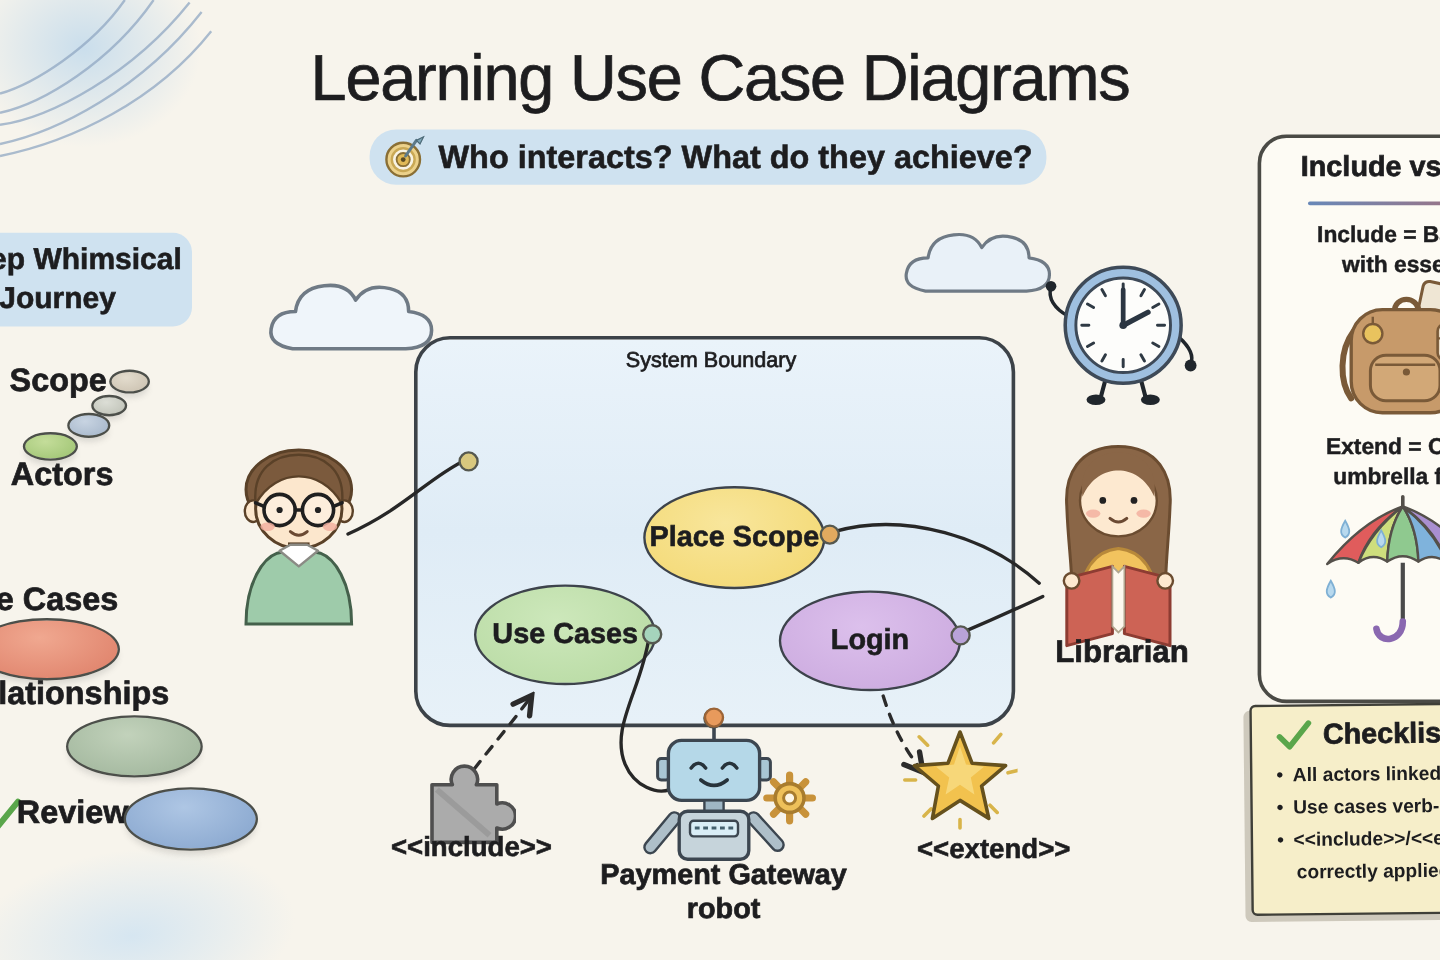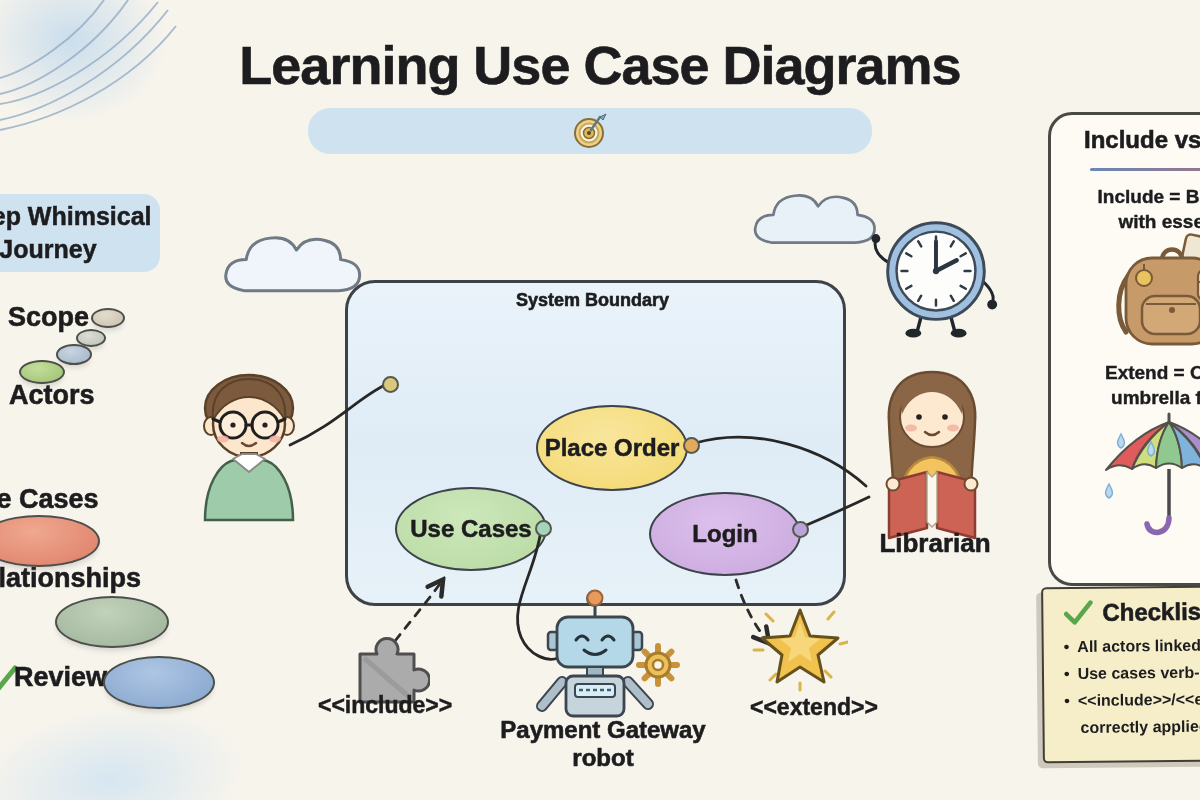--- a/index.html
+++ b/index.html
@@ -2,21 +2,21 @@
 <html style="--bg: #f7f4ec; --ink: #1d1d1f; --highlight: #cfe2f0; --boundary-stroke: #3c4248; --search-fill: #abcaec; --place-fill: #f3d76e; --use-fill: #b6d9a1; --login-fill: #c9a7dd; --checklist-bg: #f6eec9; --check-green: #5aa64b; --star-gold: #f2c24e;"><head>
 <meta charset="utf-8">
 <style>
   html,body{margin:0;padding:0;background:#e8e4da;}
   .canvas{
     position:relative;width:1200px;height:800px;overflow:hidden;
     background:var(--bg,#f7f4ec);
     font-family:"Liberation Sans",sans-serif;color:var(--ink,#1d1d1f);
   }
   .abs{position:absolute;}
-  .bold-ink{font-weight:700;color:var(--ink,#1d1d1f);-webkit-text-stroke:.6px currentColor;}
+  .bold-ink{font-weight:400;color:var(--ink,#1d1d1f);-webkit-text-stroke:.6px currentColor;}
   .title{width:100%;text-align:center;font-size:54px;letter-spacing:-1px;}
   .subtitle-band{
     left:308px;top:108px;width:564px;height:46px;background:var(--highlight,#cfe2f0);
     border-radius:22px;display:flex;align-items:center;justify-content:center;gap:10px;
   }
   .subtitle-text{font-size:27px;font-weight:900;-webkit-text-stroke:.5px currentColor;}
   .wash{pointer-events:none;}
   
   .journey-header{
     left:-64px;top:194px;width:224px;height:78px;background:var(--highlight,#cfe2f0);
@@ -29,21 +29,21 @@
   .boundary{
     left:345px;top:280px;width:495px;height:320px;border:3px solid var(--boundary-stroke,#3c4248);
     border-radius:30px;background:linear-gradient(180deg,#eaf3fa 0%,#dfecf6 50%,#e7f1f8 100%);
   }
   .uc-ellipse{
     border:2.5px solid #3d434b;border-radius:50%;display:flex;align-items:center;justify-content:center;
     text-align:center;font-size:24px;font-weight:900;-webkit-text-stroke:.5px currentColor;line-height:28px;
   }
   .dot{width:13px;height:13px;border-radius:50%;border:2px solid #55584f;}
   .actor-label{font-size:26px;font-weight:900;-webkit-text-stroke:.6px currentColor;text-align:center;}
-  .stereo-label{font-size:23px;font-weight:900;-webkit-text-stroke:.5px currentColor;text-align:left;white-space:nowrap;}
+  .stereo-label{font-size:23px;font-weight:900;-webkit-text-stroke:.5px currentColor;text-align:right;white-space:nowrap;}
   
   .side-panel{
     left:1048px;top:112px;width:276px;height:468px;background:#fdfbf4;
     border:3px solid #4a4a45;border-radius:24px;
   }
   .panel-title{left:1048px;top:126px;width:276px;text-align:center;font-size:24px;font-weight:900;-webkit-text-stroke:.6px currentColor;}
   .panel-underline{left:1090px;top:168px;width:196px;height:3px;background:linear-gradient(90deg,#6888b8,#b86868);border-radius:2px;}
   .panel-text{left:1048px;width:276px;text-align:center;font-size:19px;line-height:25px;font-weight:900;-webkit-text-stroke:.4px currentColor;}
   
   .checklist{
@@ -79,20 +79,21 @@
   <div class="abs bold-ink title" style="left:0;top:34px;">Learning Use Case Diagrams</div>
   <div class="abs subtitle-band">
     <svg width="36" height="36" viewBox="0 0 36 36">
       <circle cx="17" cy="20" r="14" fill="#ecd18a" stroke="#8a6f35" stroke-width="2"></circle>
       <circle cx="17" cy="20" r="9.5" fill="#f8f3e4" stroke="#c9a855" stroke-width="2"></circle>
       <circle cx="17" cy="20" r="5.5" fill="#e0b957" stroke="#8a6f35" stroke-width="1.5"></circle>
       <circle cx="17" cy="20" r="2" fill="#5a4a22"></circle>
       <path d="M28,4 L19,17" stroke="#5d7a8a" stroke-width="2.5" stroke-linecap="round"></path>
       <path d="M28,4 l6,-3 l-3,6 z" fill="#7fa8b8" stroke="#4d6a78" stroke-width="1"></path>
     </svg>
+    <span class="subtitle-text">Who interacts? What do they achieve?</span>
   </div>
 
   <div class="abs journey-header">
     <span>5-Step Whimsical</span>
     <span>Journey</span>
   </div>
   <div class="abs step-label" style="left:8px;top:302px;">Scope</div>
   <div class="abs step-label" style="left:9px;top:380px;">Actors</div>
   <div class="abs step-label" style="left:-38px;top:484px;">Use Cases</div>
   <div class="abs step-label" style="left:-36px;top:563px;">Relationships</div>
@@ -130,21 +131,21 @@
       <path d="M71,31 V37 M71,95 V101 M36,66 H42 M100,66 H106 M53,35.8 l3,5.2 M89,96.2 l-3,-5.2 M40.8,48 l5.2,3 M101.2,84 l-5.2,-3 M40.8,84 l5.2,-3 M101.2,48 l-5.2,3 M53,96.2 l3,-5.2 M89,35.8 l-3,5.2"></path>
     </g>
     <path d="M71,66 L71,36" stroke="#2b3642" stroke-width="4" stroke-linecap="round"></path>
     <path d="M71,66 L92,55" stroke="#2b3642" stroke-width="4.5" stroke-linecap="round"></path>
     <circle cx="71" cy="66" r="3.2" fill="#2b3642"></circle>
   </svg>
 
   <div class="abs boundary"></div>
   <div class="abs bold-ink" style="left:345px;top:290px;width:495px;text-align:center;font-size:18px;">System Boundary</div>
 
-  <div class="abs uc-ellipse" style="left:536px;top:405px;width:148px;height:82px;background:radial-gradient(ellipse at 45% 35%,#f8e69c,var(--place-fill,#f3d76e));">Place Order</div>
+  <div class="abs uc-ellipse" style="left:536px;top:405px;width:148px;height:82px;background:radial-gradient(ellipse at 45% 35%,#f8e69c,var(--place-fill,#f3d76e));">Place Scope</div>
   <div class="abs uc-ellipse" style="left:395px;top:487px;width:148px;height:80px;background:radial-gradient(ellipse at 45% 35%,#cde8bb,var(--use-fill,#b6d9a1));">Use Cases</div>
   <div class="abs uc-ellipse" style="left:649px;top:492px;width:148px;height:80px;background:radial-gradient(ellipse at 45% 35%,#dcc0ec,var(--login-fill,#c9a7dd));">Login</div>
 
   <svg class="abs" style="left:0;top:0;pointer-events:none;" width="1200" height="800" viewBox="0 0 1200 800">
     <defs>
       <marker id="arrow" viewBox="0 0 12 12" refX="9" refY="6" markerWidth="8" markerHeight="8" orient="auto">
         <path d="M2,1.5 L10,6 L2,10.5" fill="none" stroke="#2b2b2b" stroke-width="2.4" stroke-linecap="round"></path>
       </marker>
     </defs>
     <g fill="none" stroke="#272727" stroke-width="2.8" stroke-linecap="round">

